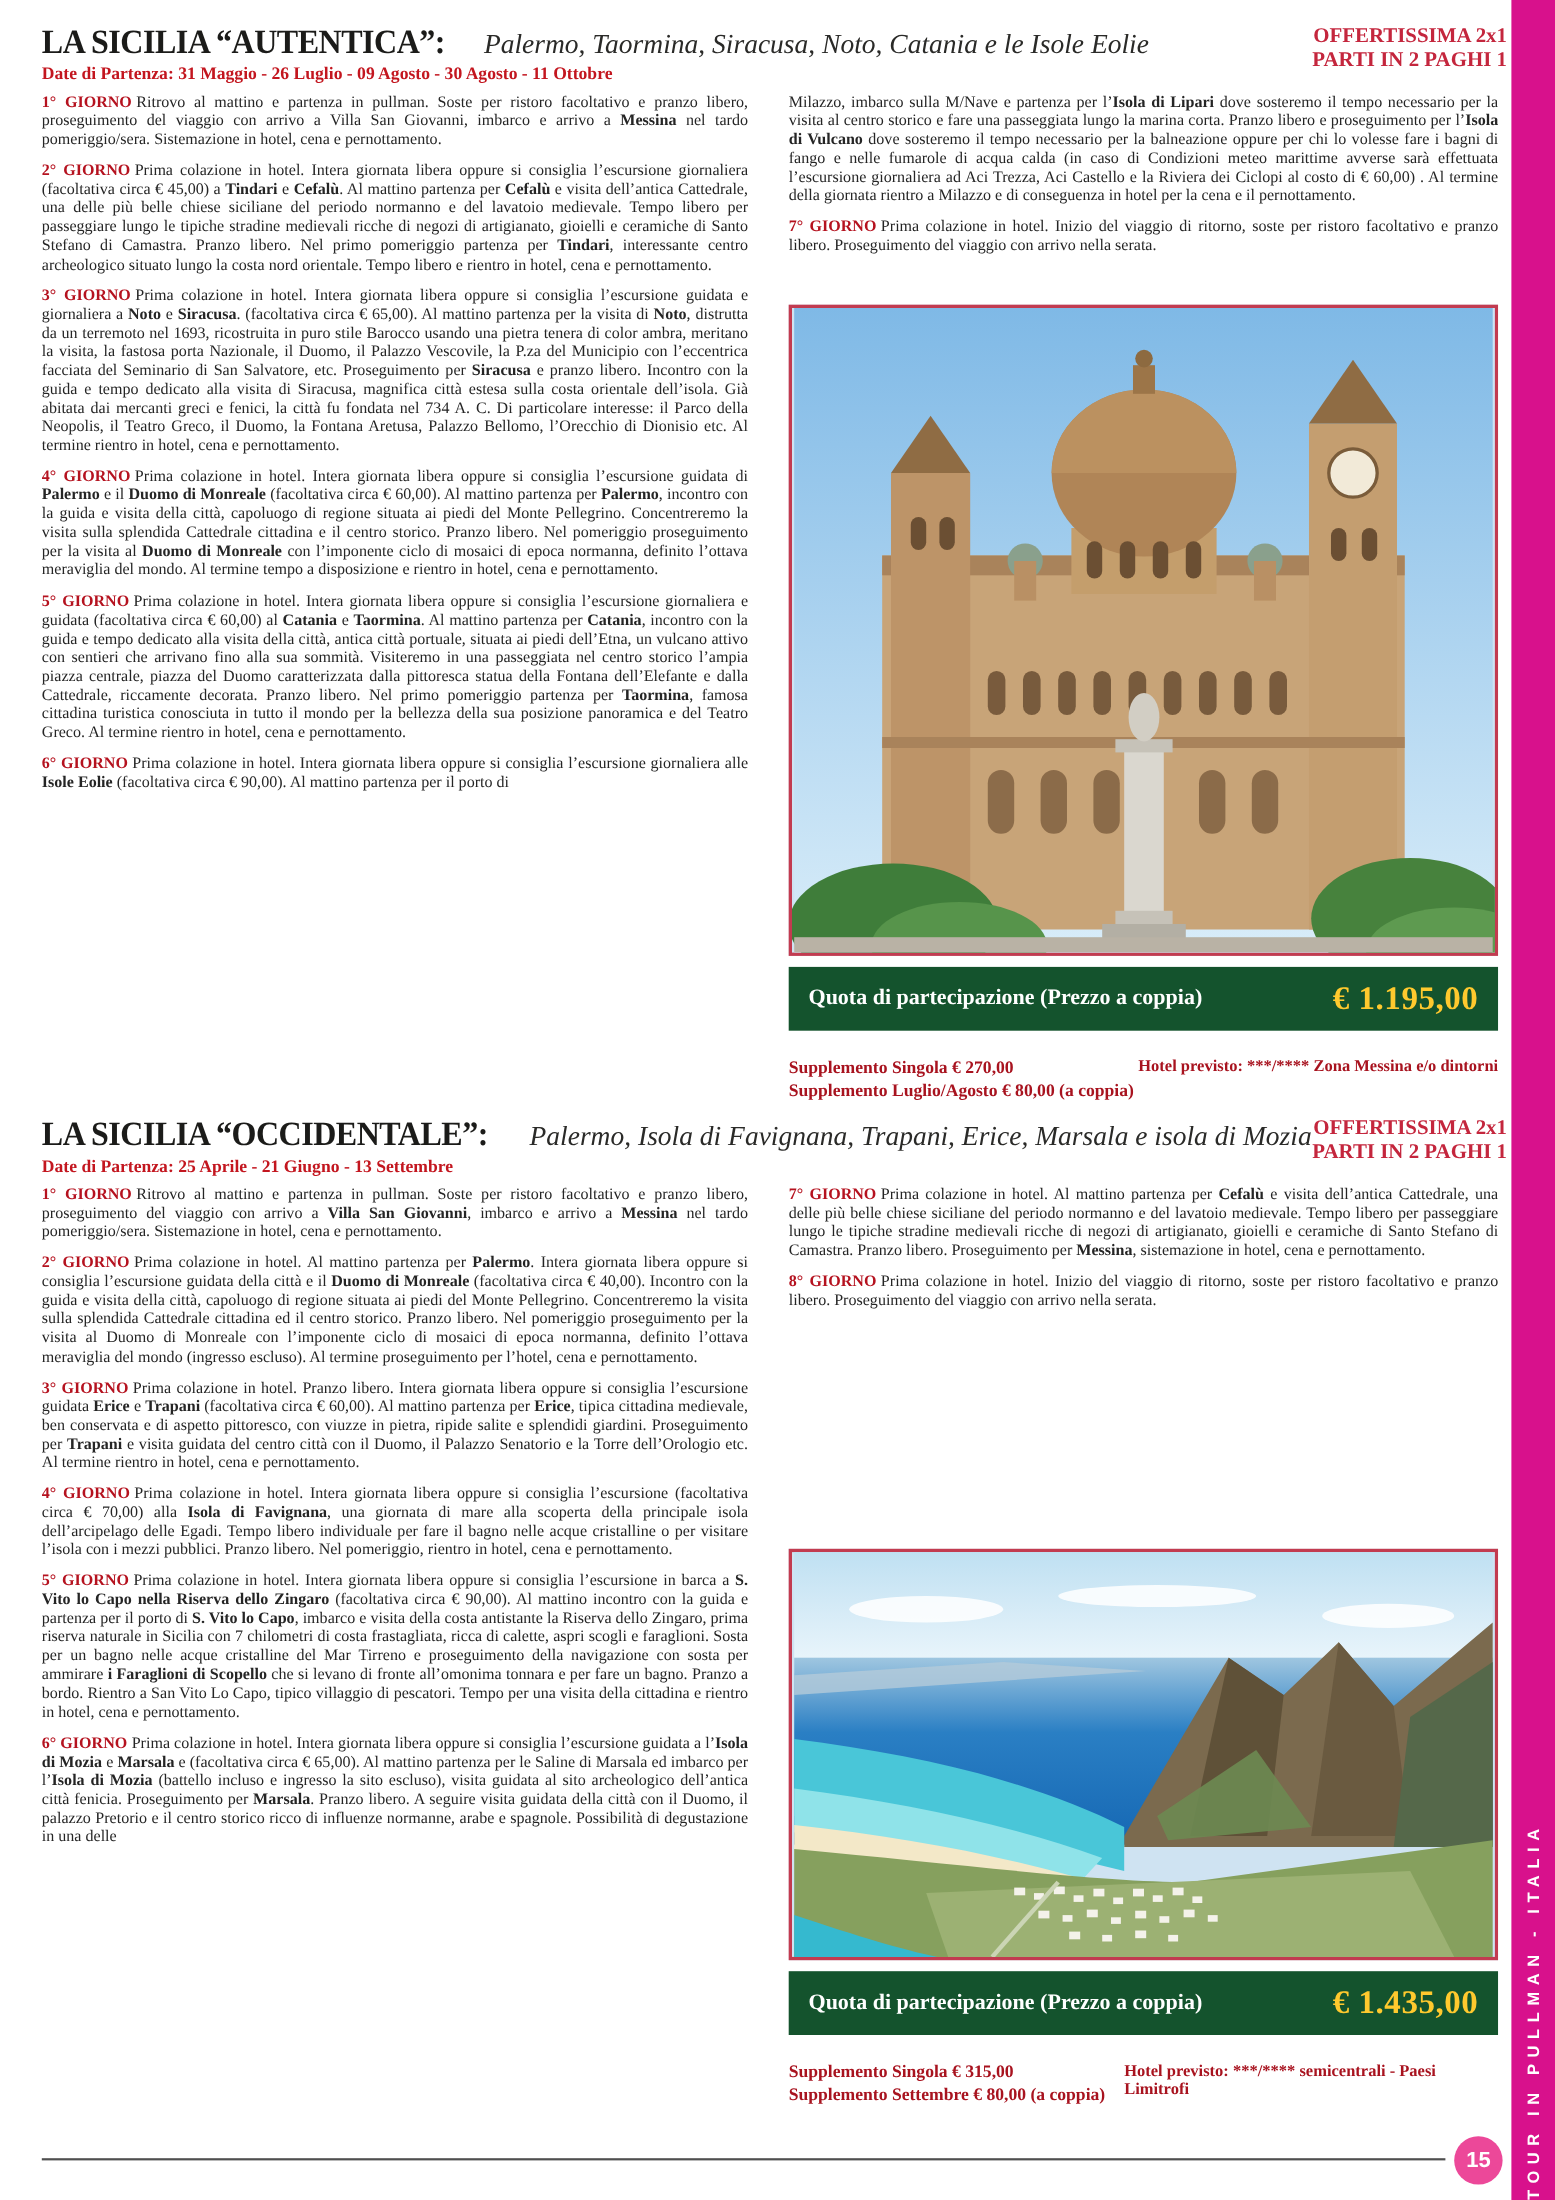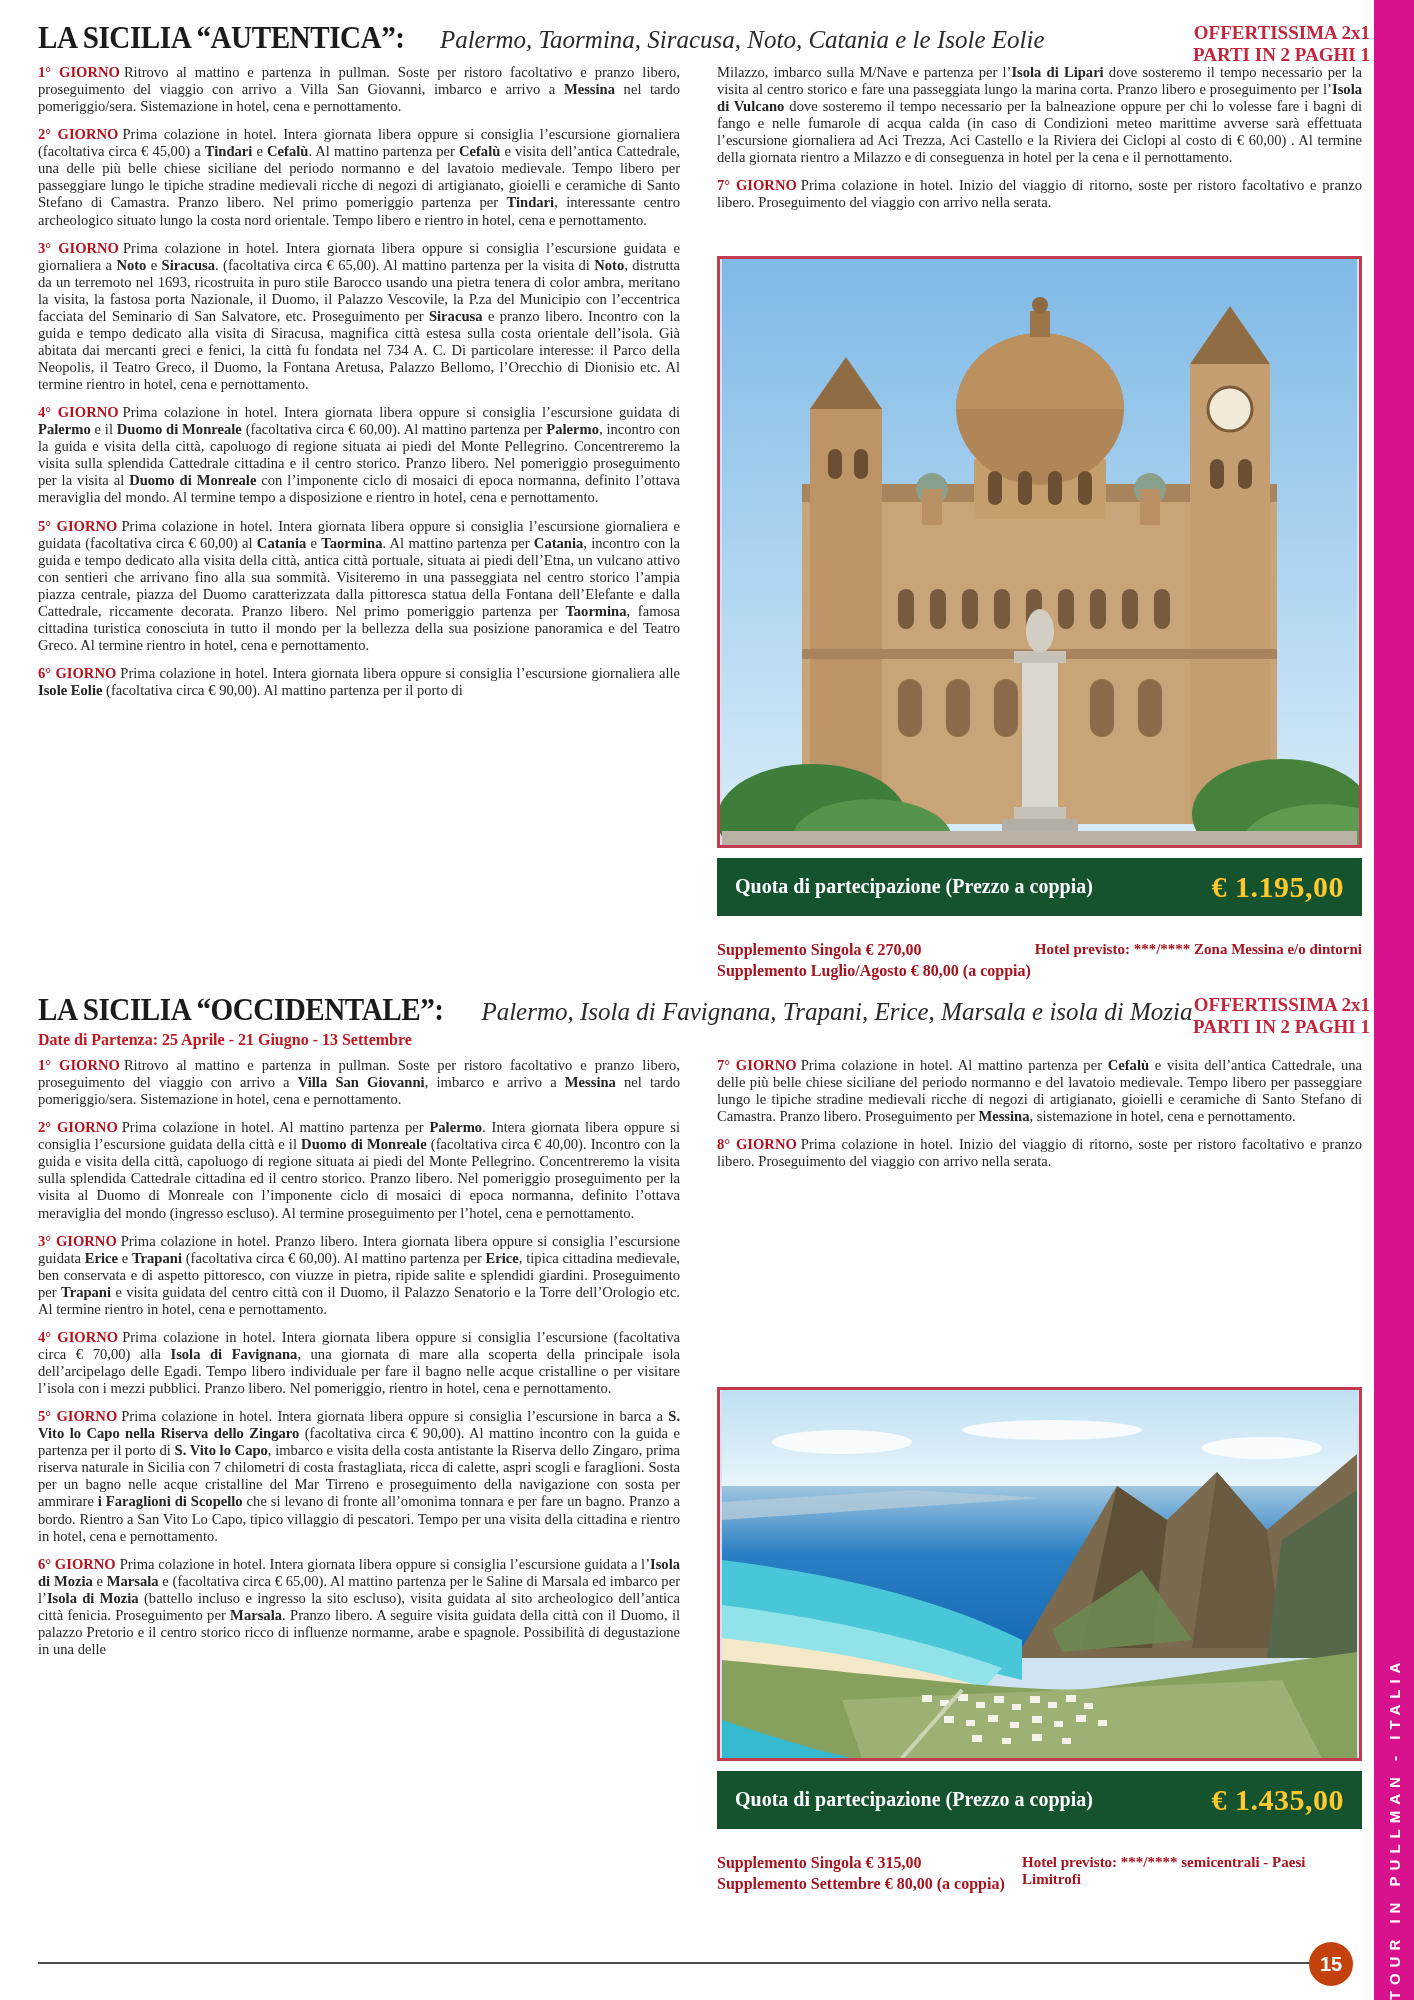--- a/index.html
+++ b/index.html
@@ -60,37 +60,38 @@
 
   .supp-row{
     display:flex;justify-content:space-between;align-items:flex-start;
     margin-top:23px;color:#a8131f;font-weight:700;
   }
   .supps{font-size:16px;line-height:1.35;}
   .hotel{font-size:15px;padding-top:2px;text-align:left;max-width:340px;}
 
   .rule{position:absolute;left:38px;right:100px;bottom:36px;border-top:2px solid #4f4f4f;}
   .pagenum{
-    position:absolute;right:61px;bottom:14px;width:44px;height:44px;border-radius:50%;
-    background:#c2410c;color:#fff;display:flex;align-items:center;justify-content:center;
+    position:absolute;right:48px;bottom:14px;width:44px;height:44px;border-radius:50%;
+    background:#ec4899;color:#fff;display:flex;align-items:center;justify-content:center;
     font:700 20px "Liberation Sans",sans-serif;
     text-align:right;
   }
 </style>
 </head>
 <body>
 
 <div class="page">
 
   <section class="tour" id="sec1">
     <header class="sec-head">
       <div class="title-row">
         <span class="sec-title">LA SICILIA “AUTENTICA”:</span>
         <span class="sec-subtitle">Palermo, Taormina, Siracusa, Noto, Catania e le Isole Eolie</span>
       </div>
+      <div class="dates">Date di Partenza: 31 Maggio - 26 Luglio - 09 Agosto - 30 Agosto - 11 Ottobre</div>
       <div class="offer">
         <div>OFFERTISSIMA 2x1</div>
         <div>PARTI IN 2 PAGHI 1</div>
       </div>
     </header>
 
     <div class="cols cols1">
       <div class="col col-left">
         <p class="par"><b class="dlab">1° GIORNO</b><span>Ritrovo al mattino e partenza in pullman. Soste per ristoro facoltativo e pranzo libero, proseguimento del viaggio con arrivo a Villa San Giovanni, imbarco e arrivo a <b>Messina</b> nel tardo pomeriggio/sera. Sistemazione in hotel, cena e pernottamento.</span></p>
         <p class="par"><b class="dlab">2° GIORNO</b><span>Prima colazione in hotel. Intera giornata libera oppure si consiglia l’escursione giornaliera (facoltativa circa € 45,00) a <b>Tindari</b> e <b>Cefalù</b>. Al mattino partenza per <b>Cefalù</b> e visita dell’antica Cattedrale, una delle più belle chiese siciliane del periodo normanno e del lavatoio medievale. Tempo libero per passeggiare lungo le tipiche stradine medievali ricche di negozi di artigianato, gioielli e ceramiche di Santo Stefano di Camastra. Pranzo libero. Nel primo pomeriggio partenza per <b>Tindari</b>, interessante centro archeologico situato lungo la costa nord orientale. Tempo libero e rientro in hotel, cena e pernottamento.</span></p>

